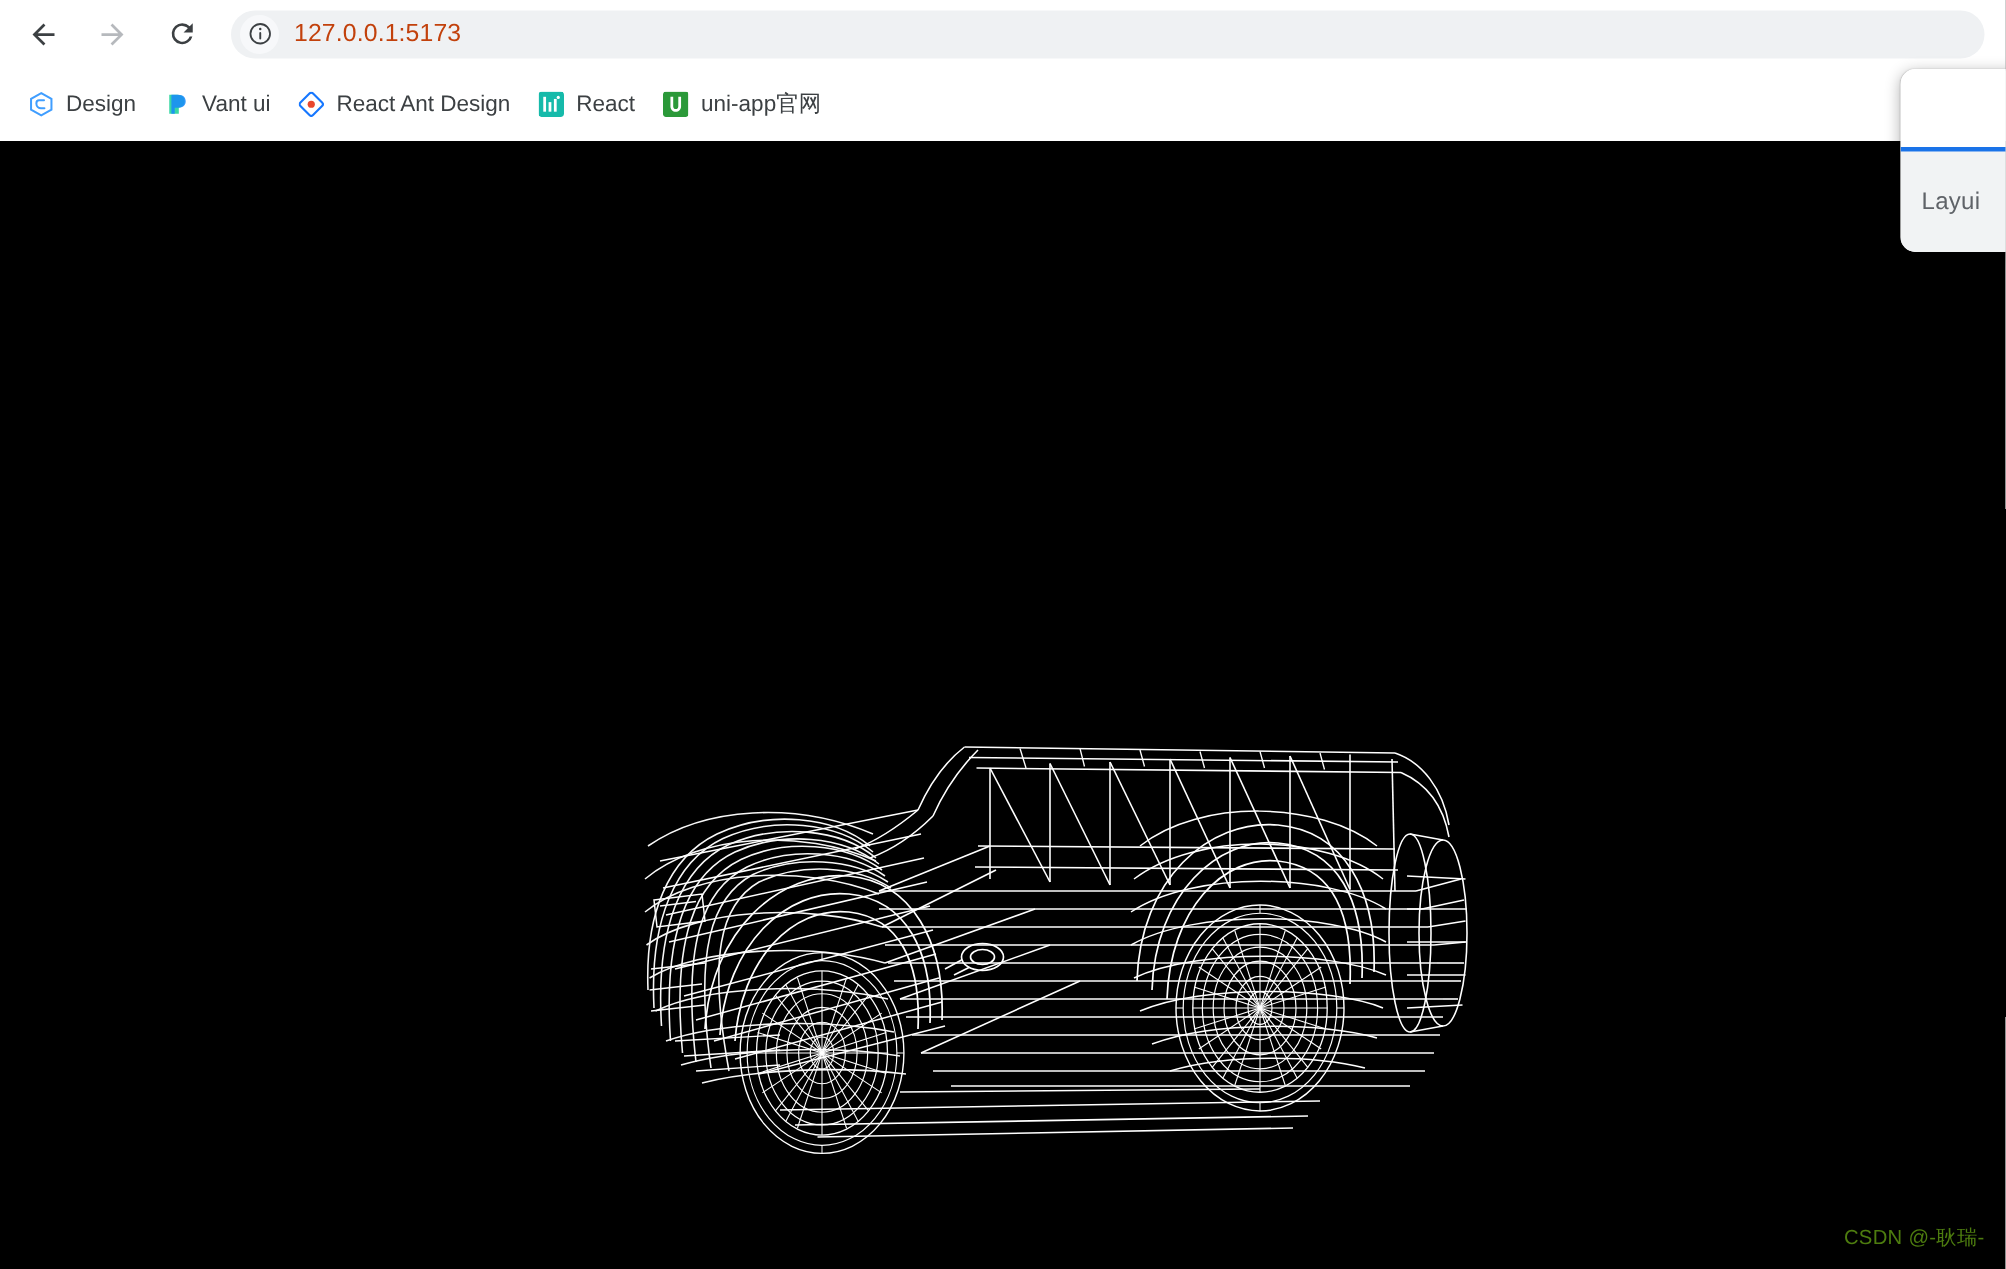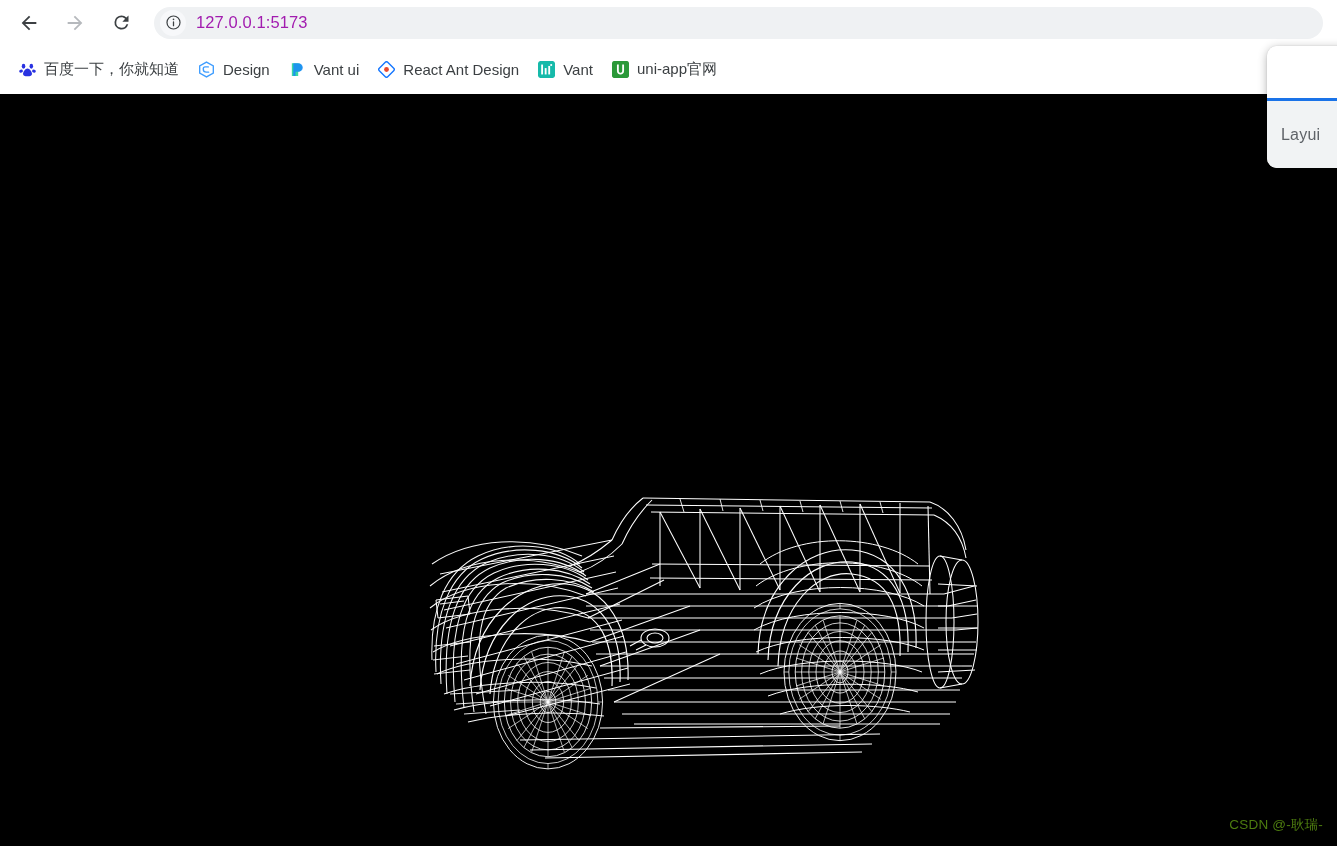--- a/index.html
+++ b/index.html
@@ -72,21 +72,21 @@
     background: #f7f8fa;
     display: flex;
     align-items: center;
     justify-content: center;
     flex: 0 0 auto;
     margin-right: 10px;
     cursor: pointer;
   }
   .omnibox-url {
     font-size: 16.5px;
-    color: #a21caf;
+    color: #c2410c;
     letter-spacing: 0.1px;
     white-space: nowrap;
     overflow: hidden;
   }
 
   
   .bookmarks {
     position: absolute;
     top: 45px; left: 0;
     width: 1337px;
@@ -445,32 +445,20 @@
           <circle cx="12" cy="7.6" r="1.15" fill="#3c4043"></circle>
           <rect x="11.1" y="10.4" width="1.8" height="7" rx="0.9" fill="#3c4043"></rect>
         </svg>
       </div>
       <span class="omnibox-url" title="127.0.0.1:5173">127.0.0.1:5173</span>
     </div>
   </div>
 
   <div class="bookmarks">
 
-    <div class="bookmark">
-      <span class="bm-icon">
-        <svg width="17" height="17" viewBox="0 0 24 24">
-          <ellipse cx="6.4" cy="7.4" rx="2.5" ry="3.4" fill="#2932e1"></ellipse>
-          <ellipse cx="17.4" cy="7.4" rx="2.5" ry="3.4" fill="#2932e1"></ellipse>
-          <ellipse cx="2.9" cy="14.4" rx="2.6" ry="2.1" fill="#2932e1" transform="rotate(-20 2.9 14.4)"></ellipse>
-          <ellipse cx="21.1" cy="14.4" rx="2.6" ry="2.1" fill="#2932e1" transform="rotate(20 21.1 14.4)"></ellipse>
-          <path d="M12 10.6c3.2 0 6.3 5 6.3 7.6 0 2.2-2.1 3.2-6.3 3.2s-6.3-1-6.3-3.2c0-2.6 3.1-7.6 6.3-7.6z" fill="#2932e1"></path>
-        </svg>
-      </span>
-      <span class="bm-label">百度一下，你就知道</span>
-    </div>
 
     <div class="bookmark">
       <span class="bm-icon">
         <svg width="17" height="17" viewBox="0 0 24 24">
           <path d="M12 1.6 21.6 7v10L12 22.4 2.4 17V7z" fill="none" stroke="#409eff" stroke-width="1.9"></path>
           <path d="M14.6 8.3H10c-1.6 0-2.6 1.3-2.6 3 0 2.6 2.1 4.5 4.4 4.5h3.2" fill="none" stroke="#409eff" stroke-width="1.9" stroke-linecap="round"></path>
         </svg>
       </span>
       <span class="bm-label">Design</span>
     </div>
@@ -498,21 +486,21 @@
     <div class="bookmark">
       <span class="bm-icon">
         <svg width="17" height="17" viewBox="0 0 24 24">
           <rect x="0" y="0" width="24" height="24" rx="3" fill="#16baaa"></rect>
           <rect x="4.5" y="5" width="2.6" height="14" fill="#ffffff"></rect>
           <rect x="9.5" y="10" width="2.6" height="9" fill="#ffffff"></rect>
           <rect x="14.5" y="7" width="2.6" height="12" fill="#ffffff"></rect>
           <circle cx="18.6" cy="5.6" r="1.5" fill="#ffffff"></circle>
         </svg>
       </span>
-      <span class="bm-label">Vant</span>
+      <span class="bm-label">React</span>
     </div>
 
     <div class="bookmark">
       <span class="bm-icon">
         <svg width="17" height="17" viewBox="0 0 24 24">
           <rect x="0" y="0" width="24" height="24" rx="2" fill="#2b9939"></rect>
           <path d="M7 5v9c0 2.8 2.2 5 5 5s5-2.2 5-5V5h-2.6v9c0 1.4-1.1 2.5-2.4 2.5S9.6 15.4 9.6 14V5z" fill="#ffffff"></path>
         </svg>
       </span>
       <span class="bm-label">uni-app官网</span>

